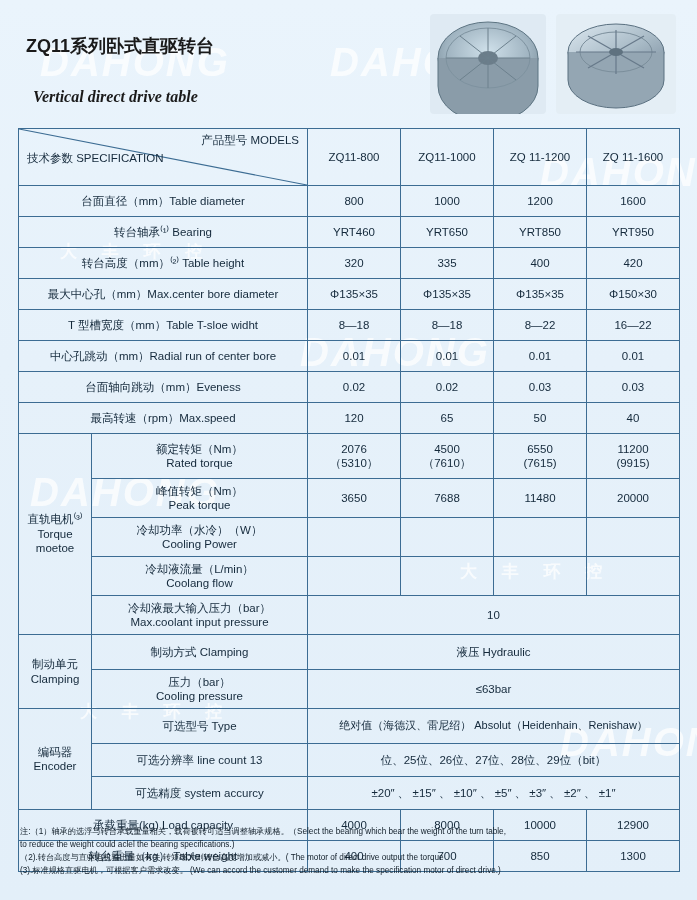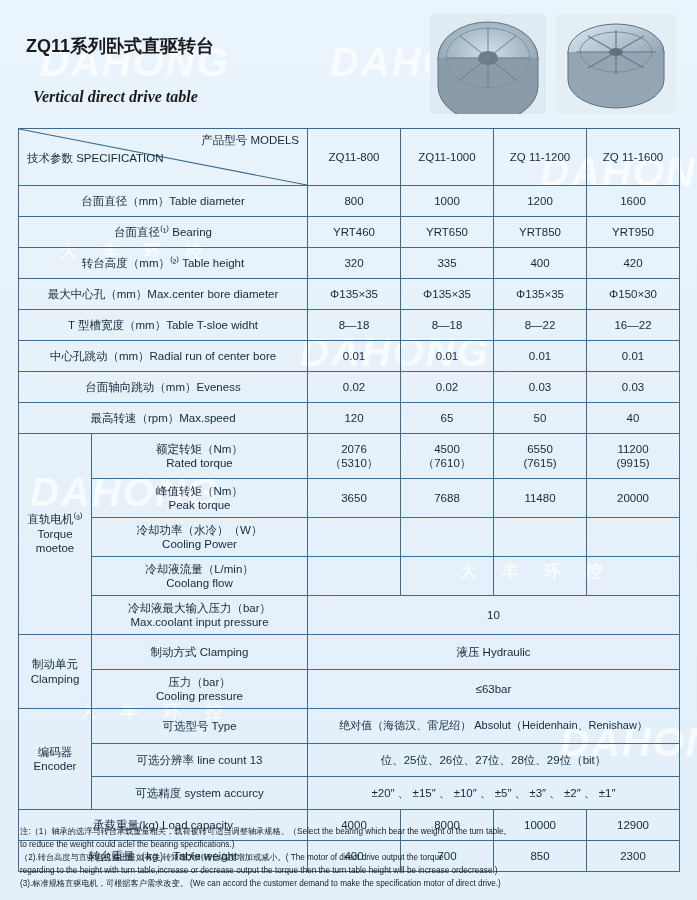--- a/index.html
+++ b/index.html
@@ -220,21 +220,21 @@
       </tr>
 
       <tr>
         <td colspan="2" class="lbl" style="height:26px">台面直径（mm）Table diameter</td>
         <td>800</td>
         <td>1000</td>
         <td>1200</td>
         <td>1600</td>
       </tr>
       <tr>
-        <td colspan="2" class="lbl" style="height:26px">台面直径⁽¹⁾ Bearing</td>
+        <td colspan="2" class="lbl" style="height:26px">转台轴承⁽¹⁾ Bearing</td>
         <td>YRT460</td>
         <td>YRT650</td>
         <td>YRT850</td>
         <td>YRT950</td>
       </tr>
       <tr>
         <td colspan="2" class="lbl" style="height:26px">转台高度（mm）⁽²⁾ Table height</td>
         <td>320</td>
         <td>335</td>
         <td>400</td>
@@ -378,27 +378,26 @@
         <td>4000</td>
         <td>8000</td>
         <td>10000</td>
         <td>12900</td>
       </tr>
       <tr>
         <td colspan="2" class="lbl" style="height:26px">转台重量（kg） Table weight</td>
         <td>400</td>
         <td>700</td>
         <td>850</td>
-        <td>2300</td>
+        <td>1300</td>
       </tr>
     </tbody>
       </table>
   </div>
 
   <div class="notes">
     <div>注:（1）轴承的选浮与转台承载重量相关，载荷被转可适当调整轴承规格。（Select the bearing which bear the weight of the turn table,</div>
     <div>to reduce the weight could aclel the bearing specifications.)</div>
     <div>（2).转台高度与直驱电机输出量如有关,转矩增大则转台高度增加或减小。( The motor of direct drive output the torque</div>
-    <div>regarding to the height with turn table,increase or decrease output the torque then the turn table height will be increase ordecrease.)</div>
     <div>(3).标准规格直驱电机，可根据客户需求改变。 (We can accord the customer demand to make the specification motor of direct drive.)</div>
   </div>
 
 </div>
 
 </body></html>

